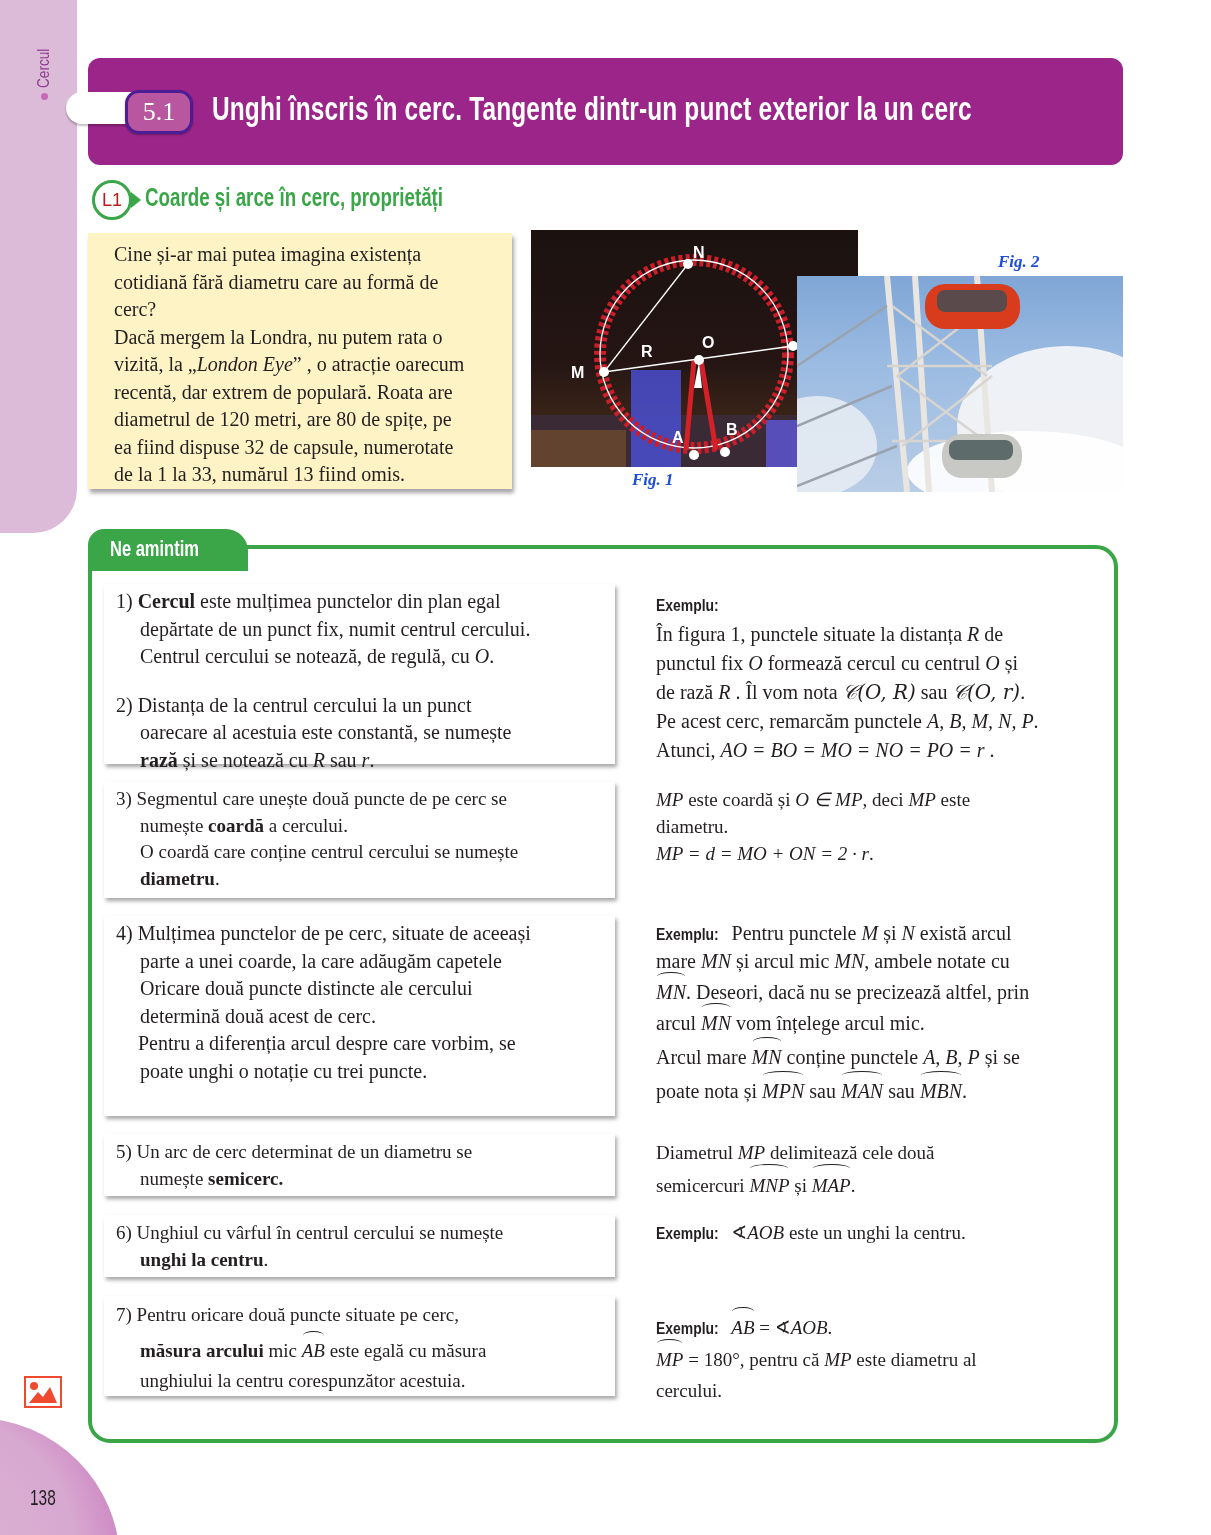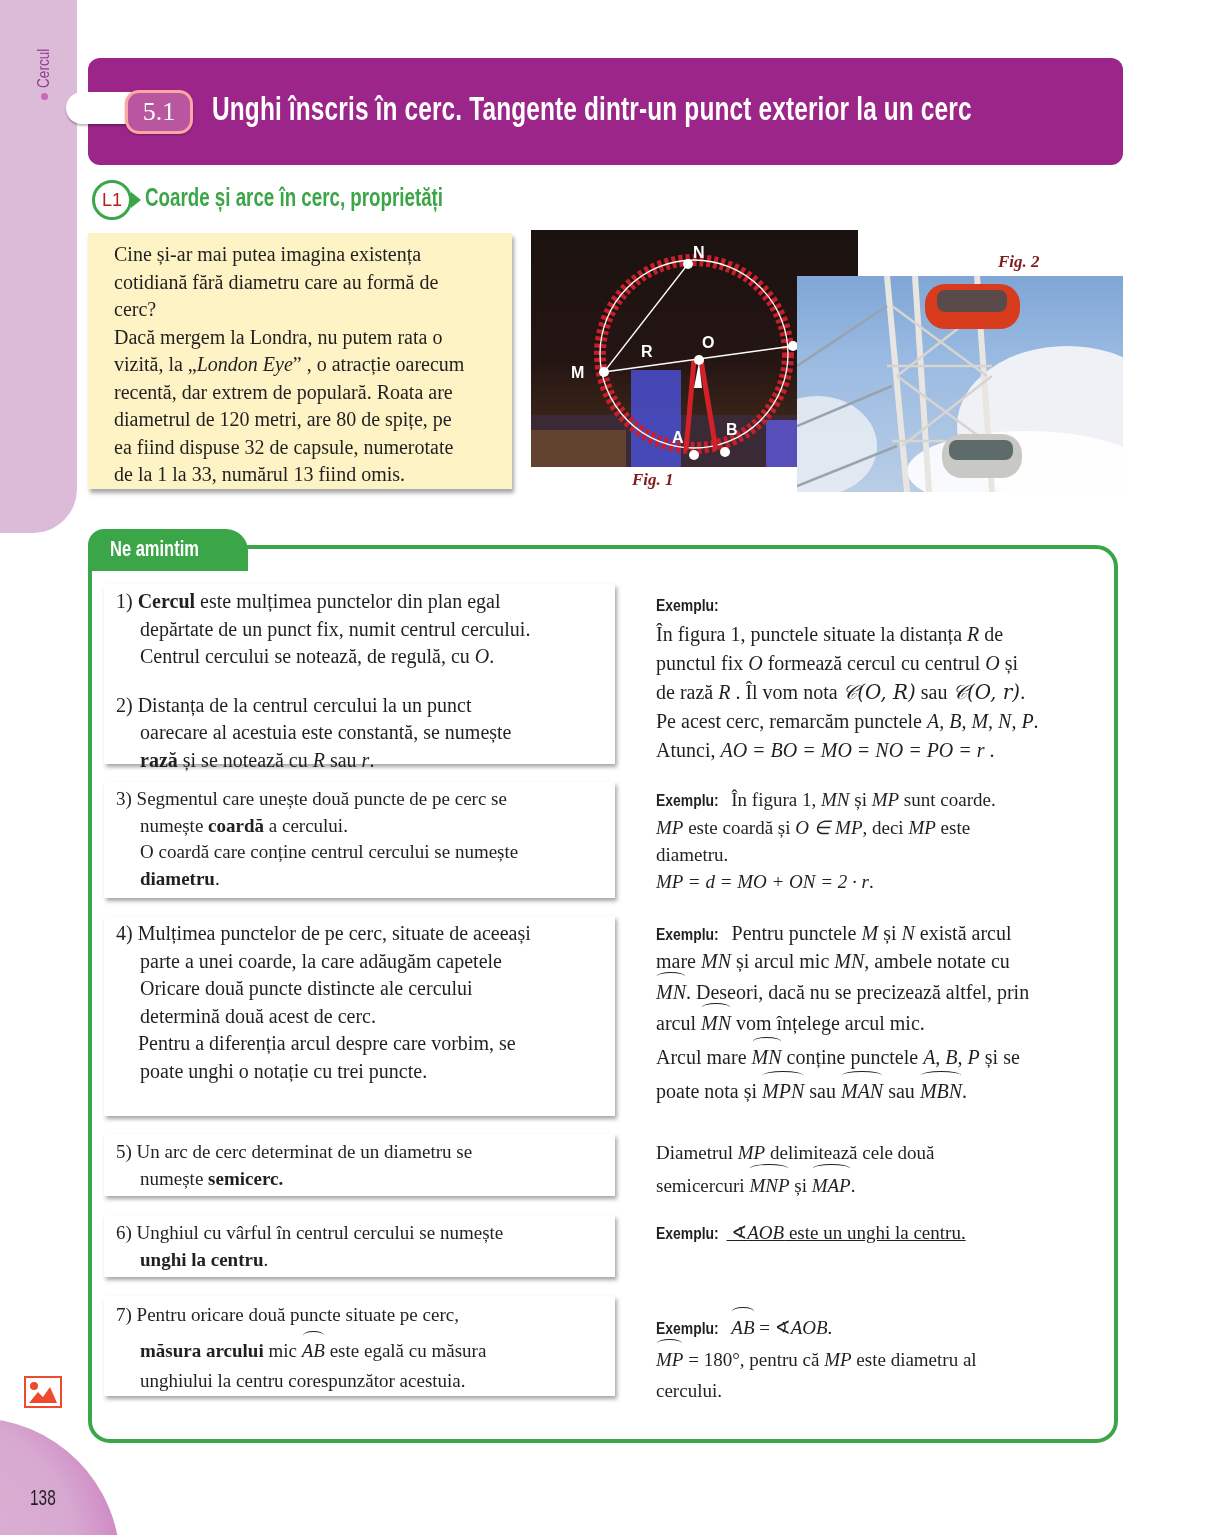--- a/index.html
+++ b/index.html
@@ -10,21 +10,21 @@
   
   .side-tab { position:absolute; left:0; top:0; width:77px; height:533px; background:#dcbbd9;
               border-bottom-right-radius:44px; }
 
   
   .banner { position:absolute; left:88px; top:58px; width:1035px; height:107px; background:#9b2589;
             border-radius:12px; }
   .pill-bar { position:absolute; left:66px; top:92px; width:120px; height:32px; background:#fff;
               border-radius:16px 0 0 16px; box-shadow:0 2px 2px rgba(0,0,0,0.25); }
   .num-pill { position:absolute; left:125px; top:90px; width:62px; height:38px; background:#b8579f;
-              border:3px solid #fca5a5; border-radius:14px; color:#fff; font-family:"Liberation Serif", serif;
+              border:3px solid #4c1d95; border-radius:14px; color:#fff; font-family:"Liberation Serif", serif;
               font-size:26px; line-height:38px; text-align:center; box-shadow:0 1px 2px rgba(0,0,0,0.3); }
   .banner-title { position:absolute; left:212px; top:90px; color:#fff; font-size:33px; white-space:nowrap;
                   transform:scaleX(0.74); letter-spacing:0.2px; }
 
   
   .l1-badge { position:absolute; left:92px; top:180px; width:34px; height:34px; border:3px solid #3aa648;
               border-radius:50%; background:#fff; color:#b91c1c; font-family:"Liberation Sans", sans-serif;
               font-weight:normal; font-size:18px; line-height:34px; text-align:center; }
   .l1-badge:after { content:""; position:absolute; right:-12px; top:9px; border-left:10px solid #3aa648;
                     border-top:8px solid transparent; border-bottom:8px solid transparent; }
@@ -34,21 +34,21 @@
   
   .intro { position:absolute; left:88px; top:233px; width:424px; height:256px; background:#fdf3c5;
            box-shadow:2px 4px 4px rgba(0,0,0,0.35); padding:8px 10px 0 26px; box-sizing:border-box;
            font-size:20px; line-height:27.5px; }
 
   
   .fig1 { position:absolute; left:531px; top:230px; width:327px; height:237px; overflow:hidden;
           background:linear-gradient(180deg,#1b1210 0%,#241513 55%,#3a2418 80%,#5a3a28 100%); }
   .fig1 svg { position:absolute; left:0; top:0; }
   .fig-cap { position:absolute; font-family:"Liberation Serif", serif; font-style:italic; font-weight:bold;
-             color:#7f1d1d; font-size:17px; }
+             color:#1d4ed8; font-size:17px; }
 
   
   .fig2 { position:absolute; left:797px; top:276px; width:326px; height:216px; overflow:hidden;
           background:linear-gradient(180deg,#7fa6d6 0%,#9bbbe2 40%,#b9cde6 100%); }
 
   
   .remind { position:absolute; left:88px; top:545px; width:1030px; height:898px; border:4px solid #3aa648;
             border-radius:22px; box-sizing:border-box; }
   .remind-tab { position:absolute; left:88px; top:529px; width:160px; height:42px; background:#3aa648;
                 border-radius:16px 22px 0 0; }
@@ -186,21 +186,20 @@
   <div><span>Atunci, </span><i>AO = BO = MO = NO = PO = r</i><span> .</span></div>
 </div>
 
 <div class="card" style="top:782px;height:116px;font-size:19px;line-height:26.5px;">
   <div class="ln"><span>3)</span><span> Segmentul care unește două puncte de pe cerc se</span></div>
   <div class="ln ind"><span>numește </span><b>coardă</b><span> a cercului.</span></div>
   <div class="ln ind">O coardă care conține centrul cercului se numește</div>
   <div class="ln ind"><b>diametru</b><span>.</span></div>
 </div>
 <div class="ex" style="top:786px;font-size:19px;line-height:27px;">
-  <div><span class="exlab">Exemplu:</span><span> În figura 1, </span><i>MN</i><span> și </span><i>MP</i><span> sunt coarde.</span></div>
   <div><i>MP</i><span> este coardă și </span><i>O ∈ MP</i><span>, deci </span><i>MP</i><span> este</span></div>
   <div>diametru.</div>
   <div><i>MP = d = MO + ON = 2 · r</i><span>.</span></div>
 </div>
 
 <div class="card" style="top:916px;height:200px;">
   <div class="ln"><span>4)</span><span> Mulțimea punctelor de pe cerc, situate de aceeași</span></div>
   <div class="ln ind">parte a unei coarde, la care adăugăm capetele</div>
   <div class="ln ind">Oricare două puncte distincte ale cercului</div>
   <div class="ln ind">determină două acest de cerc.</div>
@@ -222,21 +221,21 @@
 </div>
 <div class="ex" style="top:1136px;font-size:19px;line-height:33px;">
   <div><span>Diametrul </span><i>MP</i><span> delimitează cele două</span></div>
   <div><span>semicercuri </span><span class="arc">MNP</span><span> și </span><span class="arc">MAP</span><span>.</span></div>
 </div>
 
 <div class="card" style="top:1215px;height:62px;font-size:19px;line-height:27px;">
   <div class="ln"><span>6)</span><span> Unghiul cu vârful în centrul cercului se numește</span></div>
   <div class="ln ind"><b>unghi la centru</b><span>.</span></div>
 </div>
-<div class="ex" style="top:1218px;font-size:19px;text-decoration:underline;">
+<div class="ex" style="top:1218px;font-size:19px;">
   <div><span class="exlab">Exemplu:</span><span> ∢</span><i>AOB</i><span> este un unghi la centru.</span></div>
 </div>
 
 <div class="card" style="top:1296px;height:100px;font-size:19px;line-height:30px;">
   <div class="ln"><span>7)</span><span> Pentru oricare două puncte situate pe cerc,</span></div>
   <div class="ln ind" style="margin-top:6px"><b>măsura arcului</b><span> mic </span><span class="arc">AB</span><span>  este egală cu măsura</span></div>
   <div class="ln ind">unghiului la centru corespunzător acestuia.</div>
 </div>
 <div class="ex" style="top:1312px;font-size:19px;line-height:31px;">
   <div><span class="exlab">Exemplu:</span> <span class="arc">AB</span><span> = ∢</span><i>AOB</i><span>.</span></div>

